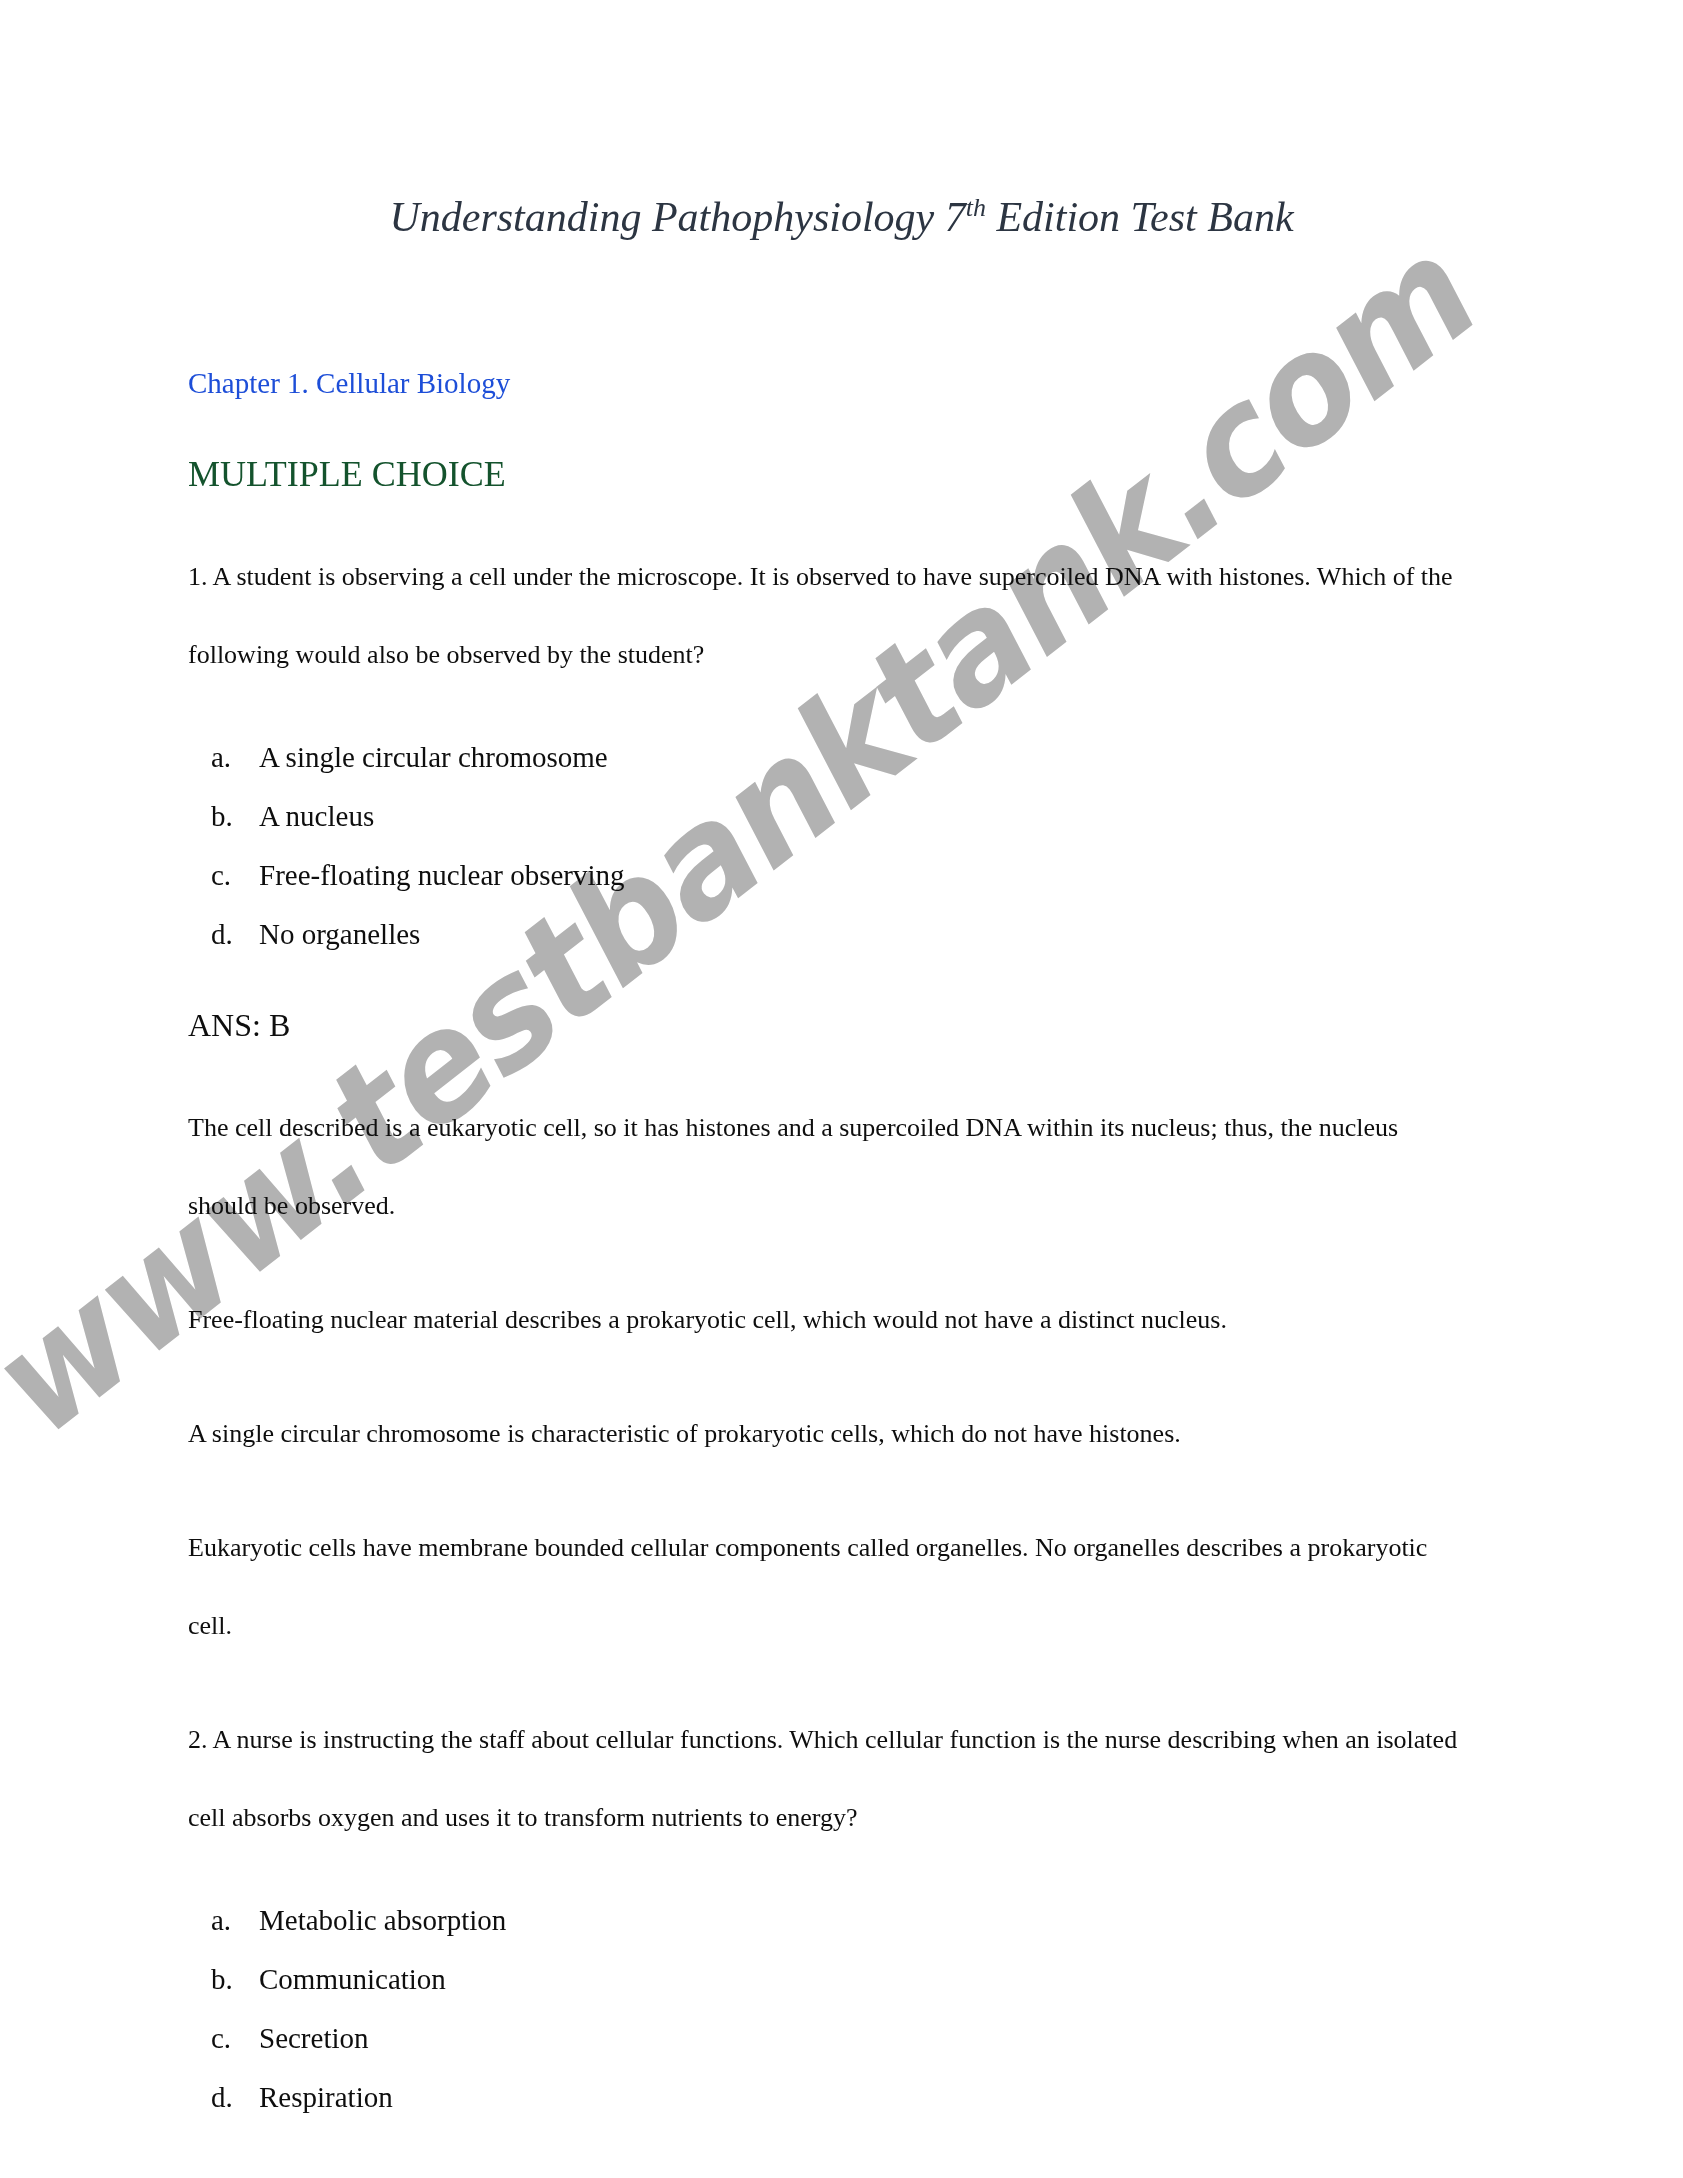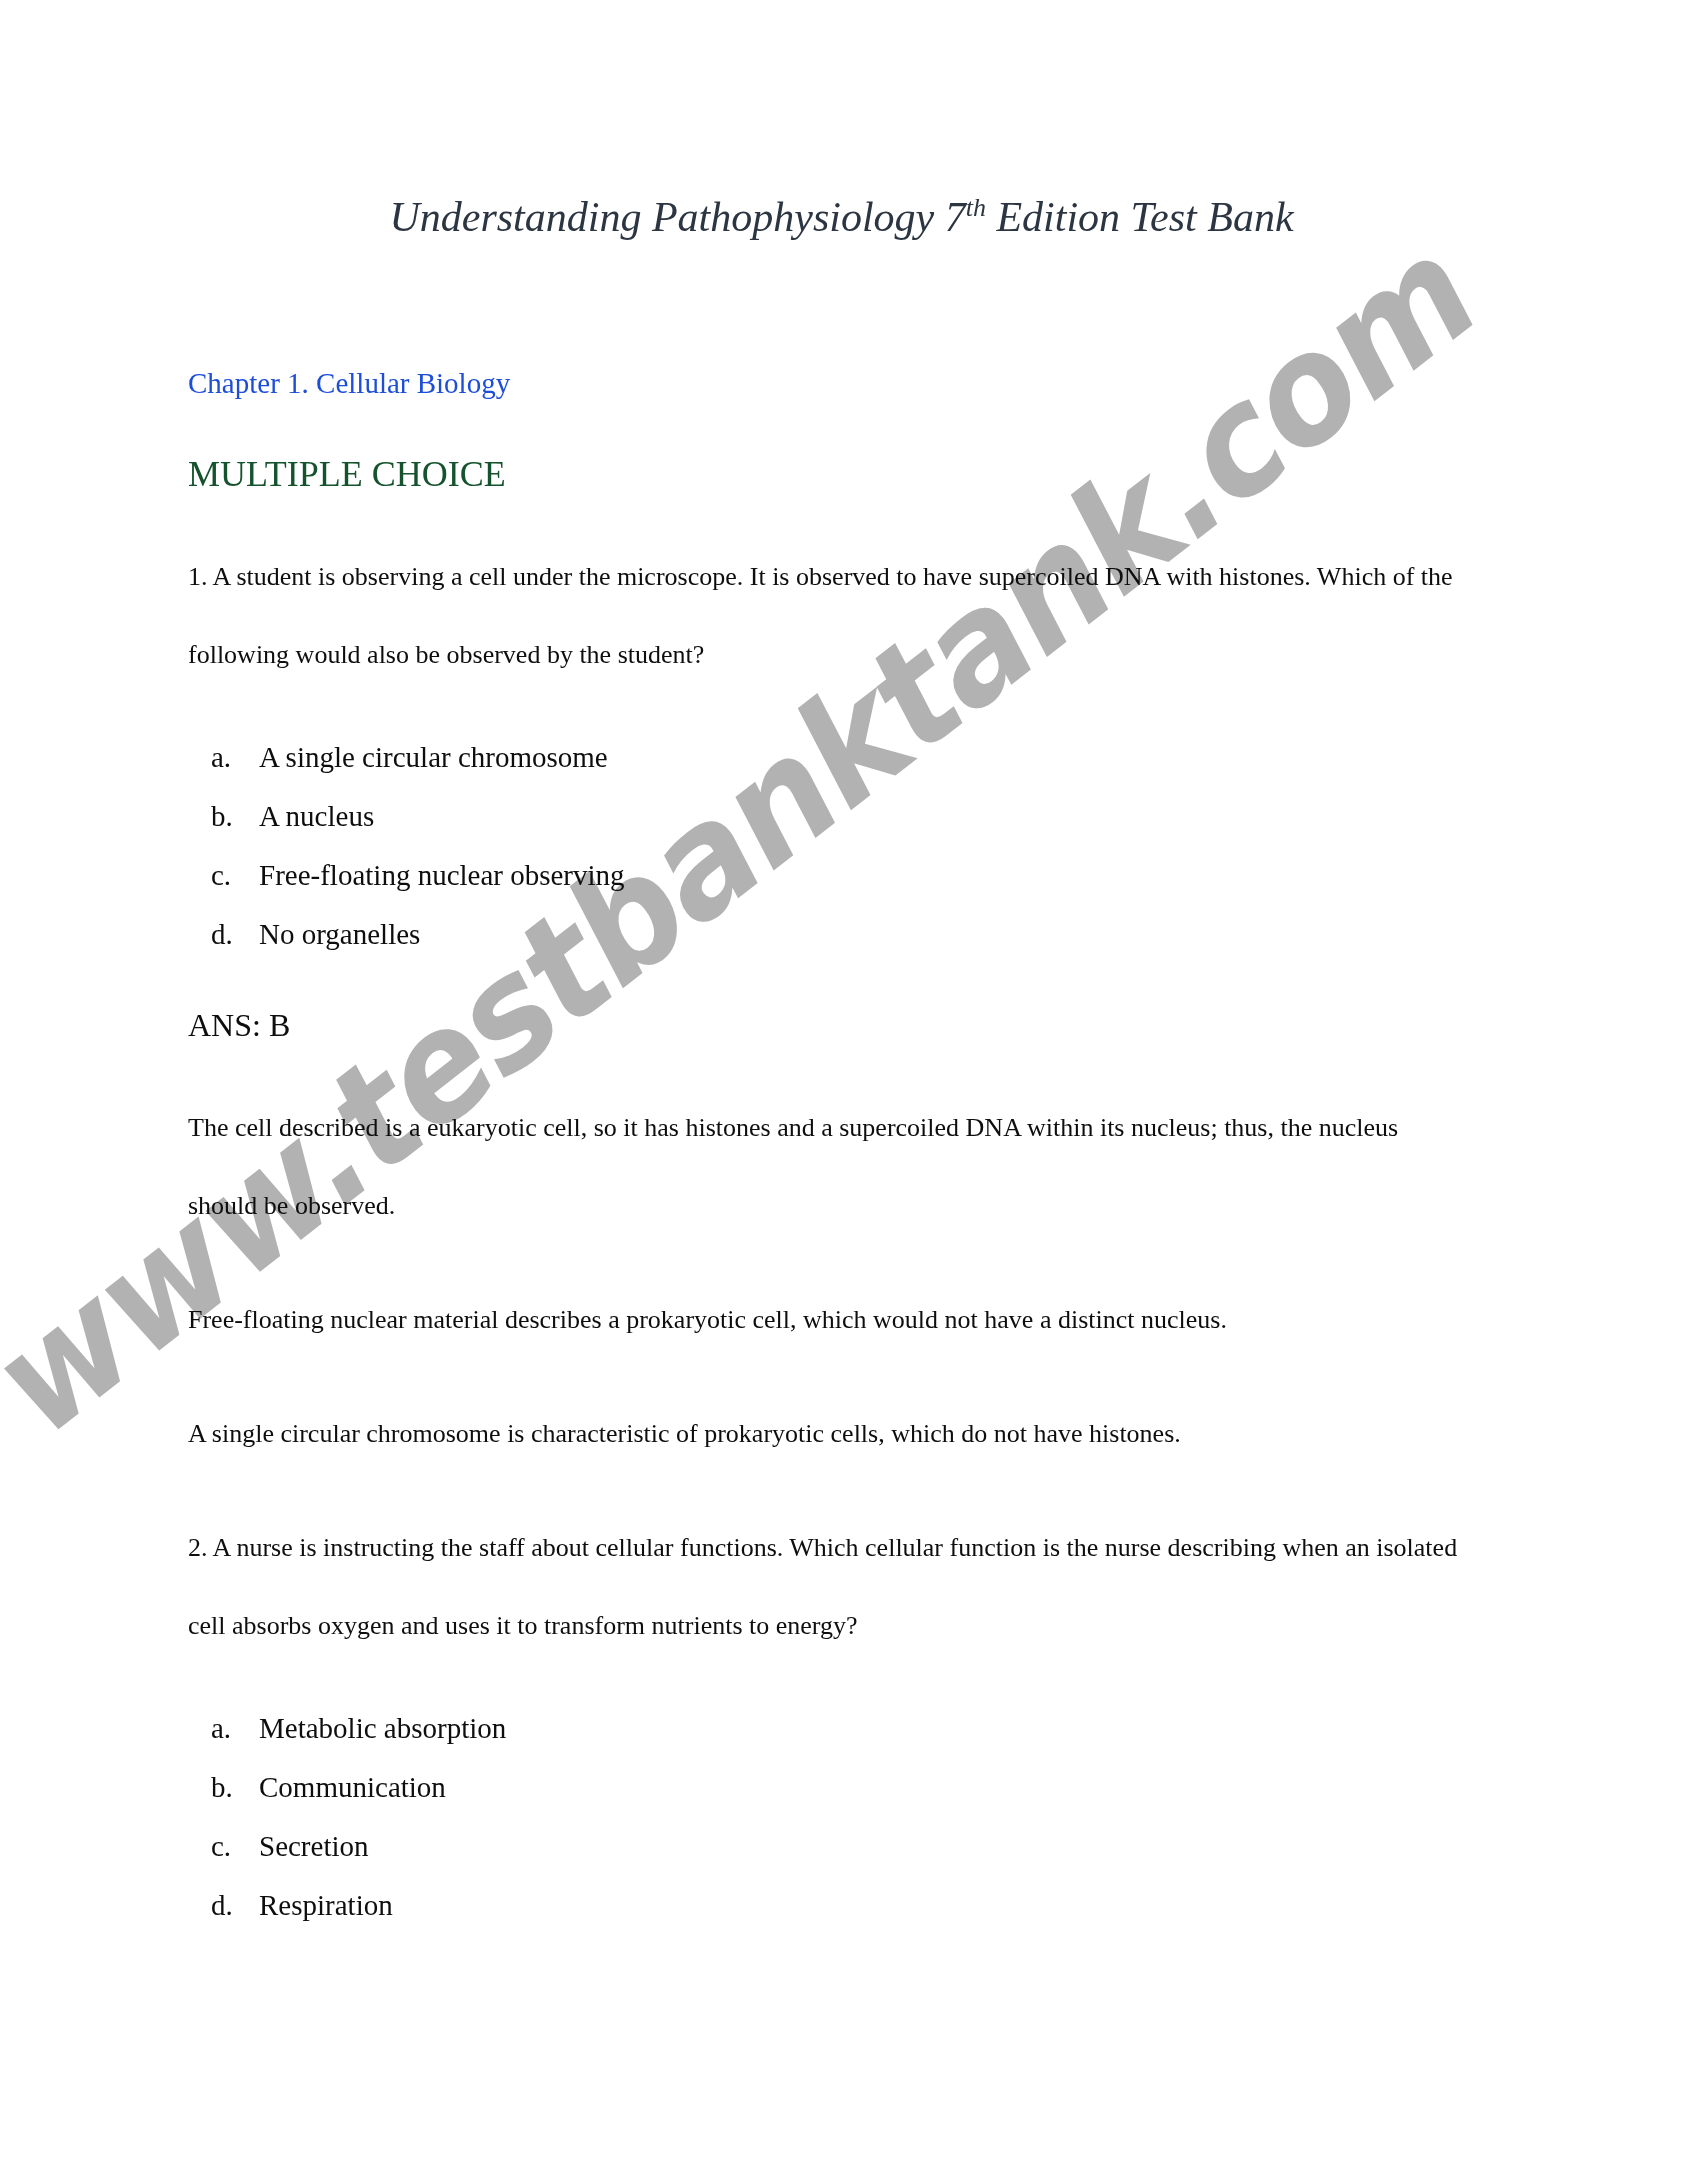--- a/index.html
+++ b/index.html
@@ -136,20 +136,21 @@
       </ul>
 
       <div class="answer-line">ANS: B</div>
 
       <div class="para">The cell described is a eukaryotic cell, so it has histones and a supercoiled DNA within its nucleus; thus, the nucleus should be observed.</div>
 
       <div class="para">Free-floating nuclear material describes a prokaryotic cell, which would not have a distinct nucleus.</div>
 
       <div class="para">A single circular chromosome is characteristic of prokaryotic cells, which do not have histones.</div>
 
+      <div class="para">Eukaryotic cells have membrane bounded cellular components called organelles. No organelles describes a prokaryotic cell.</div>
 
       <div class="para">2. A nurse is instructing the staff about cellular functions. Which cellular function is the nurse describing when an isolated cell absorbs oxygen and uses it to transform nutrients to energy?</div>
 
       <ul class="options">
         <li>
           <span class="opt-letter">a.</span>
           <span>Metabolic absorption</span>
         </li>
         <li>
           <span class="opt-letter">b.</span>

